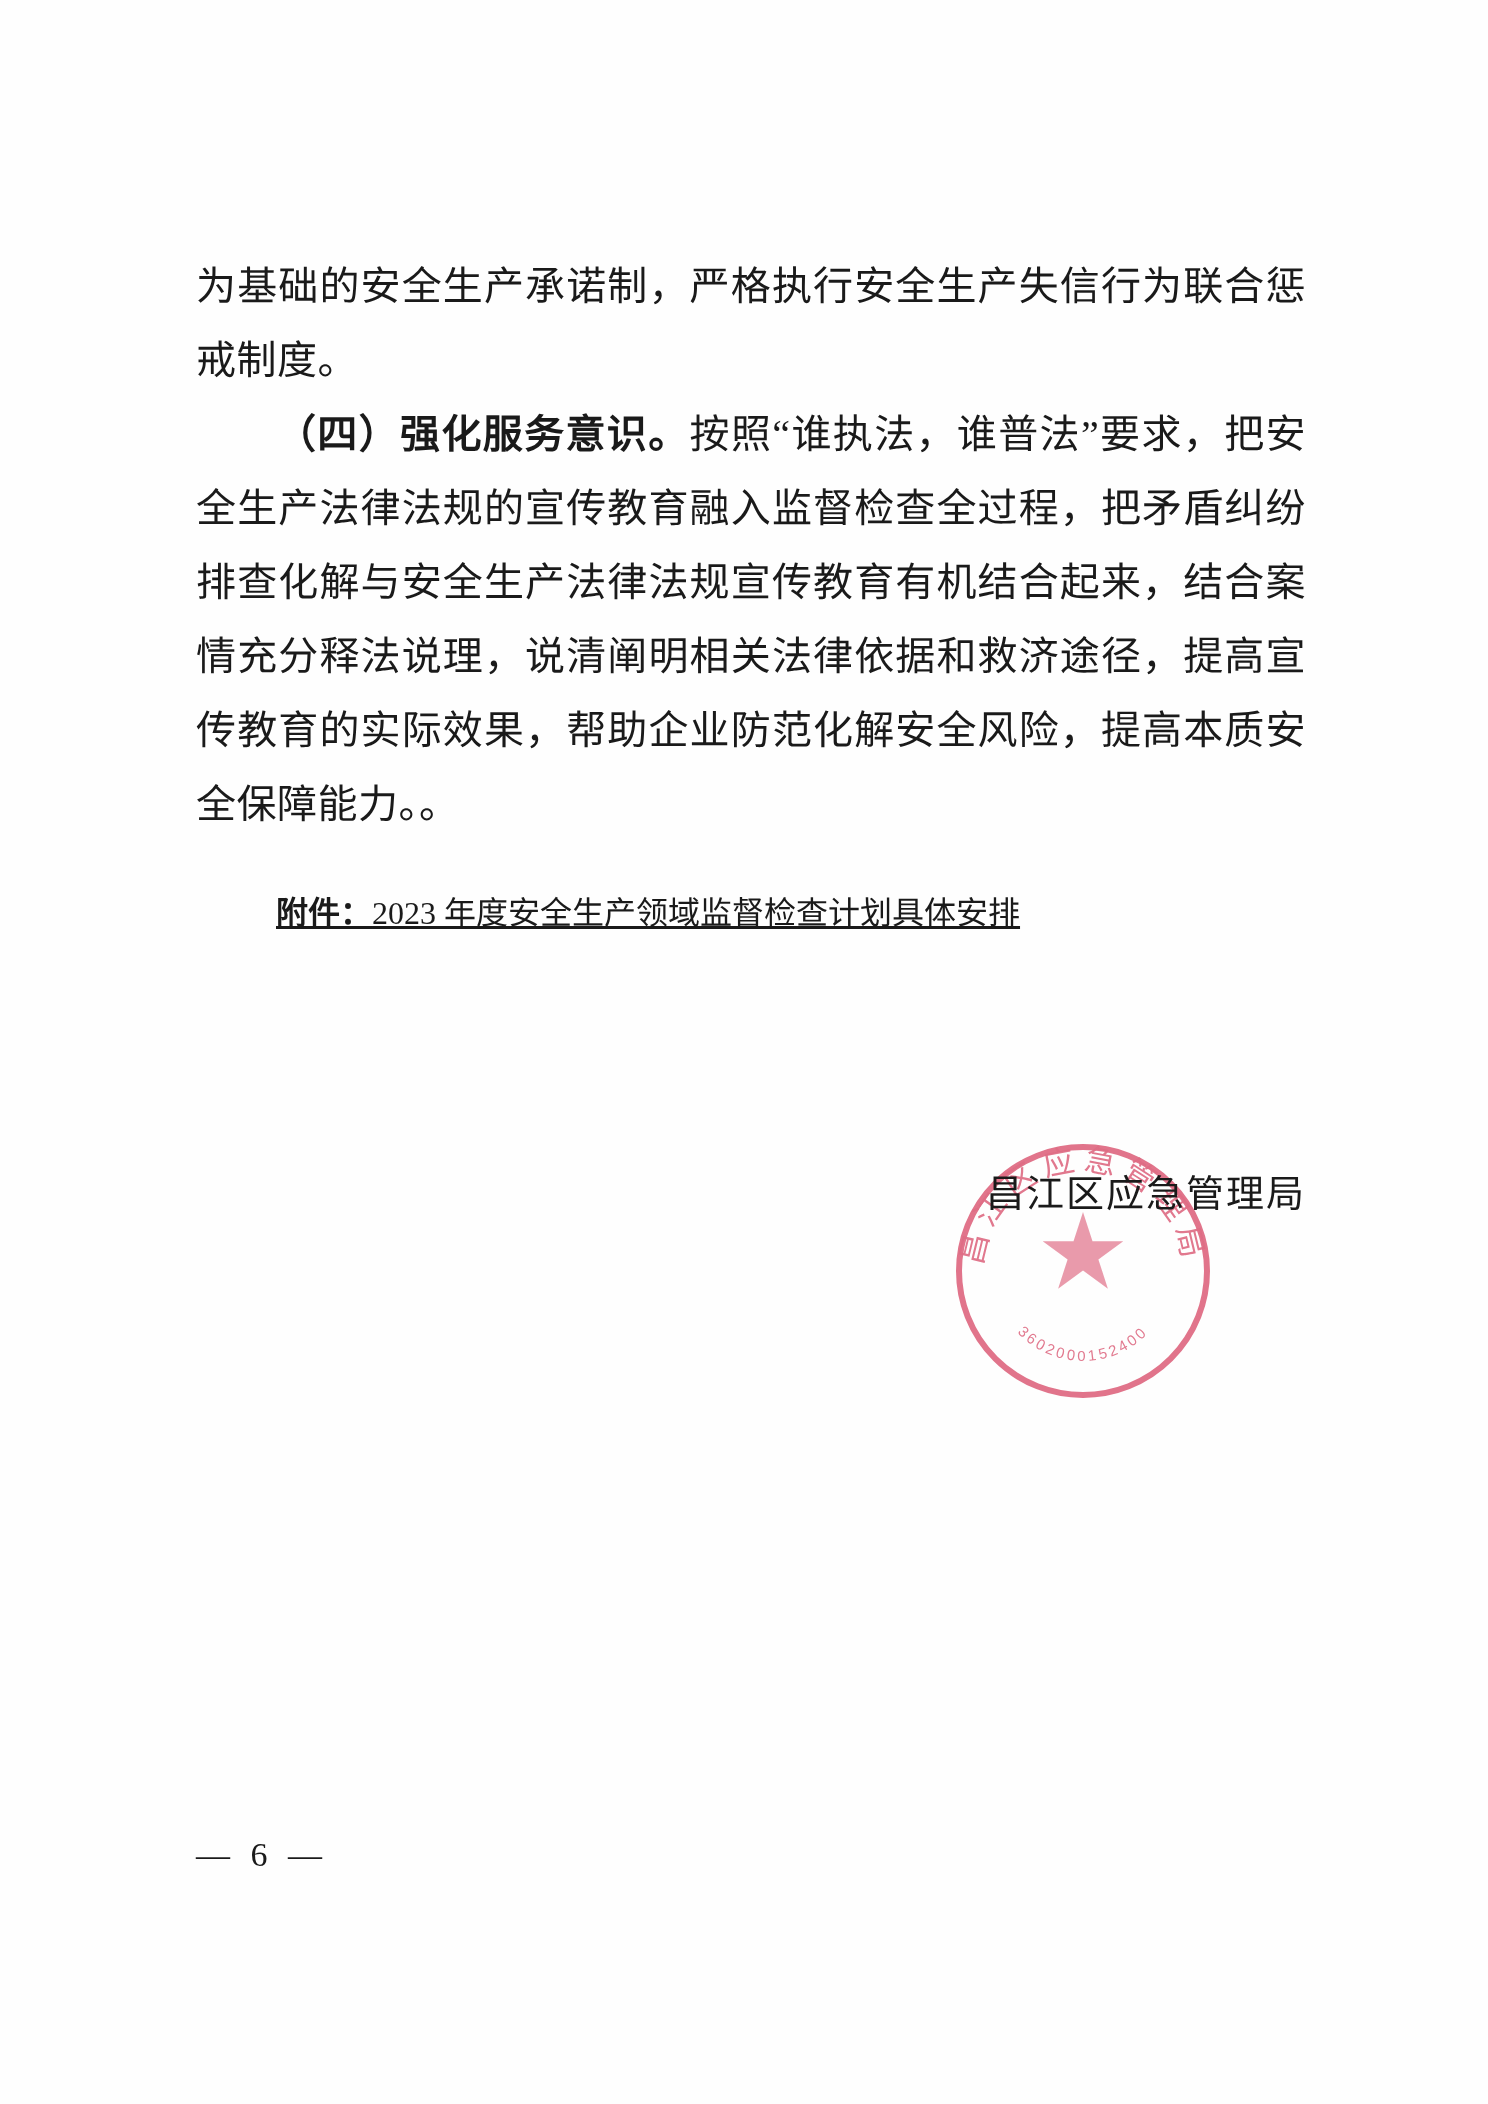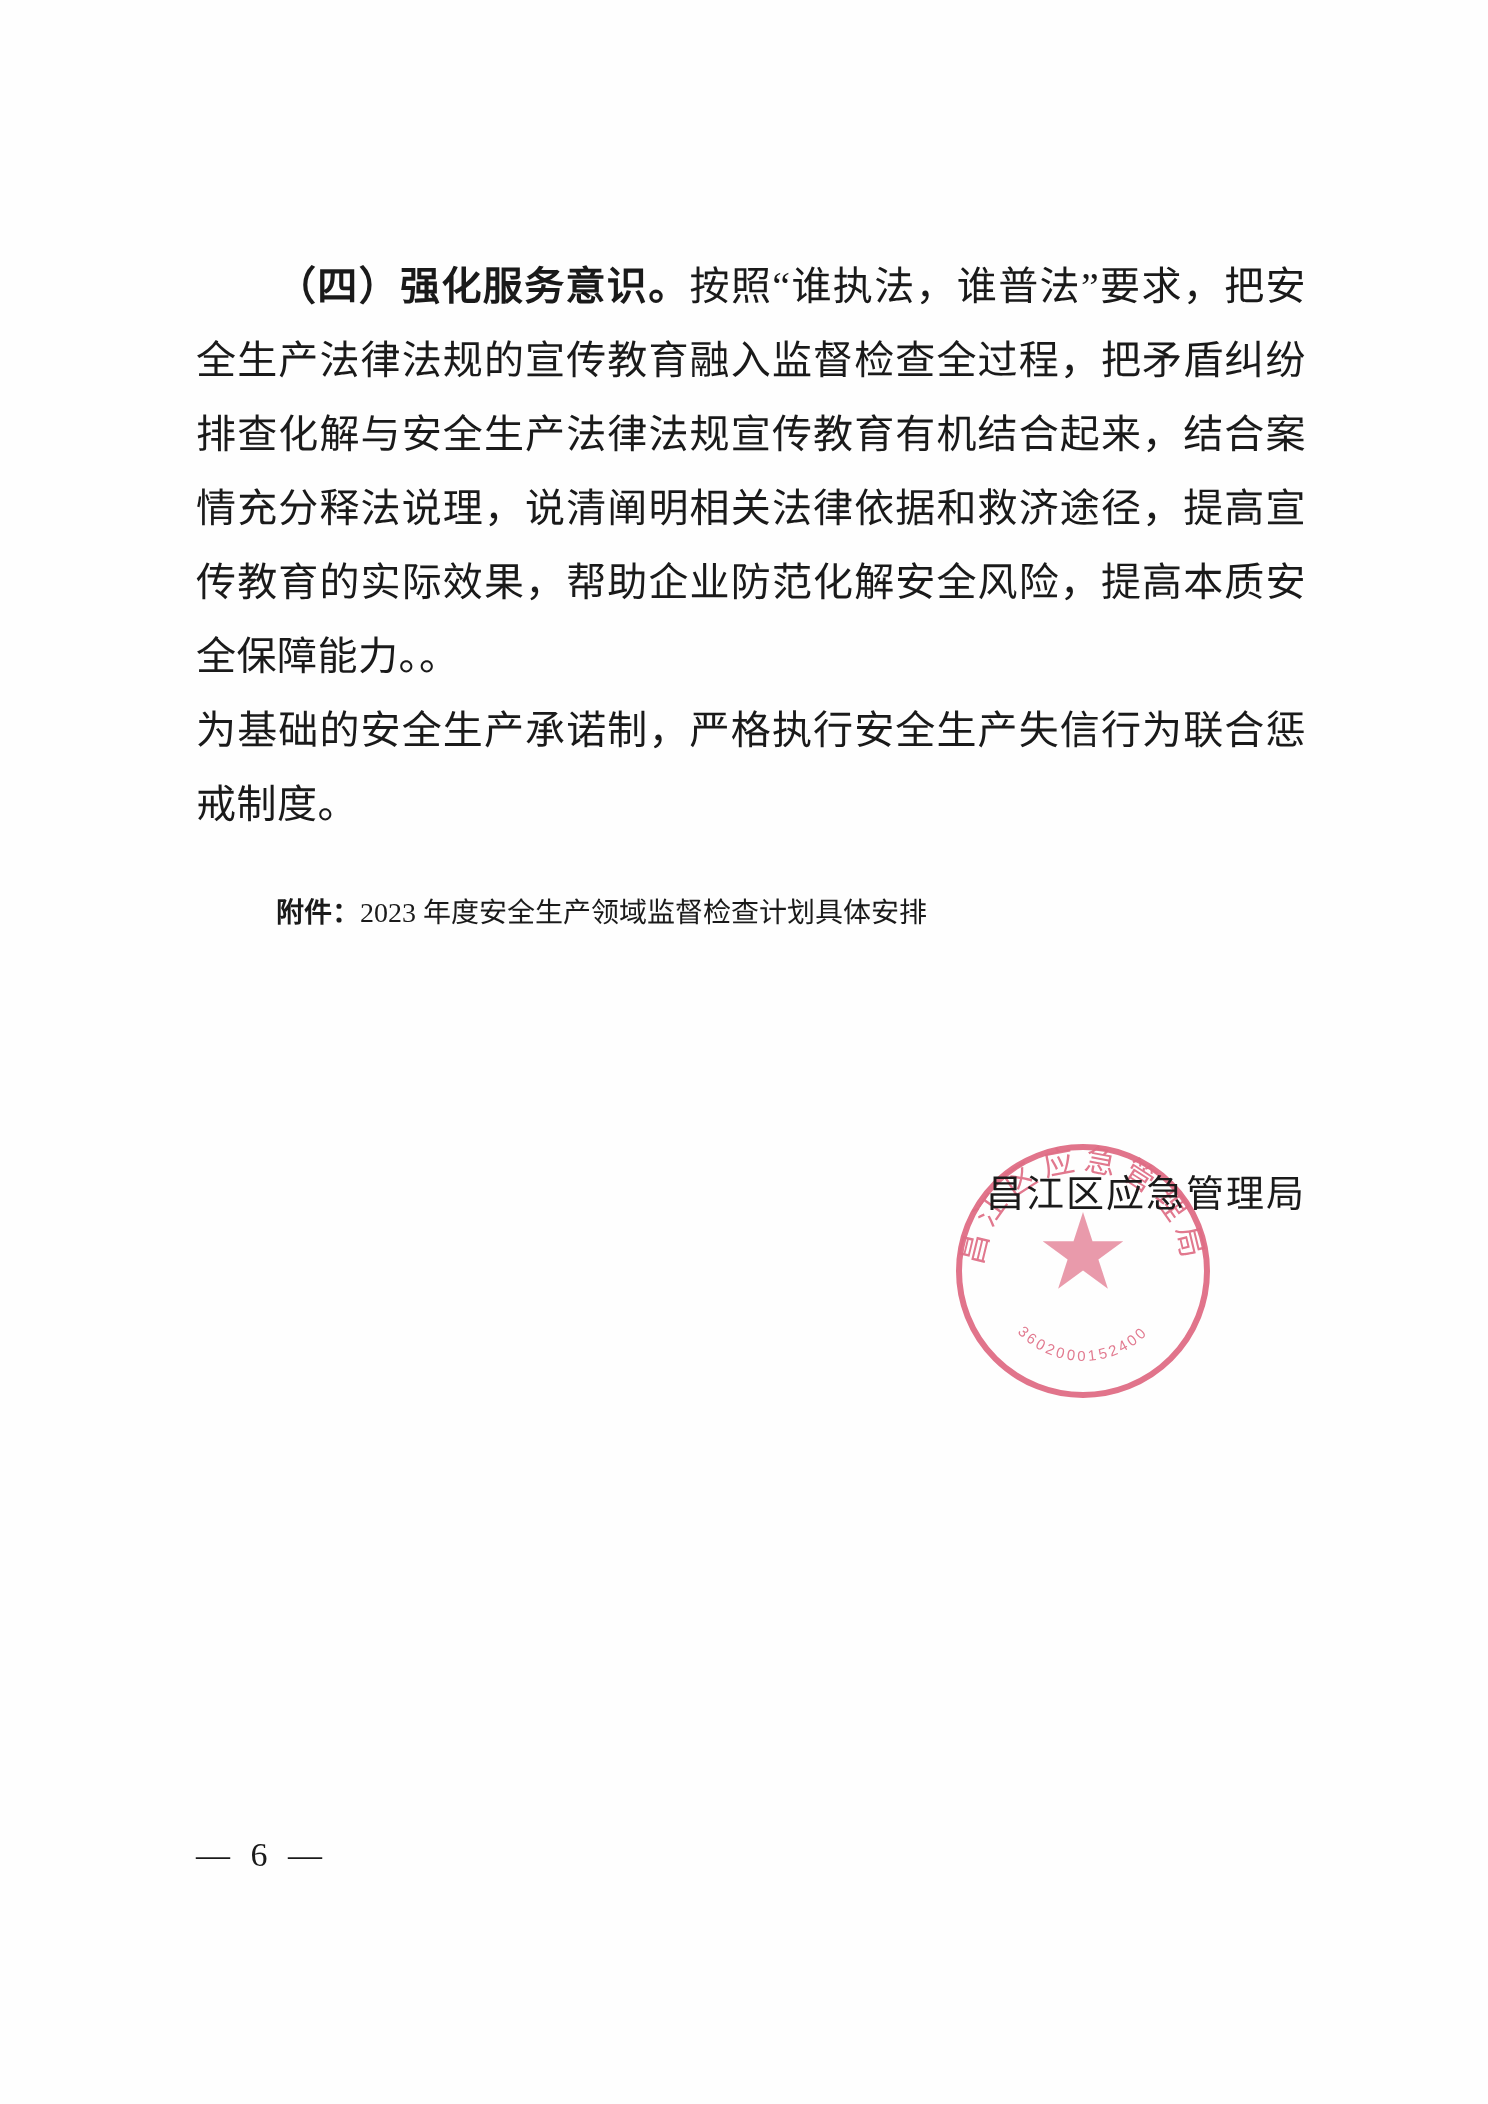--- a/index.html
+++ b/index.html
@@ -42,23 +42,24 @@
   p.para.indent {
     text-indent: 80px;
   }
 
   .bold-head {
     font-weight: bold;
   }
 
   .attach {
     margin-top: 34px;
-    font-size: 28px;
+    font-size: 32px;
     line-height: 74px;
     text-indent: 80px;
+    text-decoration: underline;
   }
   .attach .label {
     font-weight: bold;
   }
 
   
   .sign-block {
     position: absolute;
     right: 182px;
     top: 1160px;
@@ -98,23 +99,23 @@
     letter-spacing: 6px;
   }
 </style>
 </head>
 <body>
 
 <div class="page">
 
   <div class="content">
 
+    <p class="para">为基础的安全生产承诺制，严格执行安全生产失信行为联合惩戒制度。</p>
+
     <p class="para indent"><span class="bold-head">（四）强化服务意识。</span><span>按照“谁执法，谁普法”要求，把安全生产法律法规的宣传教育融入监督检查全过程，把矛盾纠纷排查化解与安全生产法律法规宣传教育有机结合起来，结合案情充分释法说理，说清阐明相关法律依据和救济途径，提高宣传教育的实际效果，帮助企业防范化解安全风险，提高本质安全保障能力。。</span></p>
-
-    <p class="para">为基础的安全生产承诺制，严格执行安全生产失信行为联合惩戒制度。</p>
 
     <p class="attach"><span class="label">附件：</span><span>2023 年度安全生产领域监督检查计划具体安排</span></p>
 
   </div>
 
   <div class="seal">
     <svg width="262" height="262" viewBox="0 0 262 262" xmlns="http://www.w3.org/2000/svg">
       <g fill="none" stroke="#d9536f" stroke-width="6" opacity="0.95">
         <circle cx="131" cy="131" r="124"></circle>
       </g>

